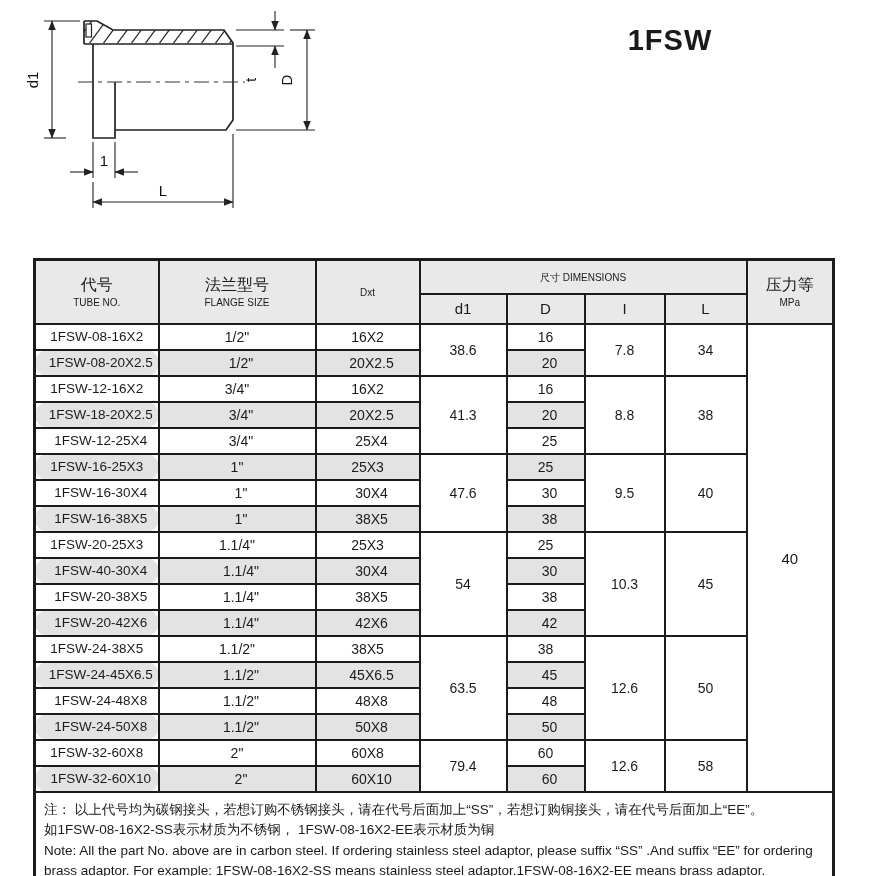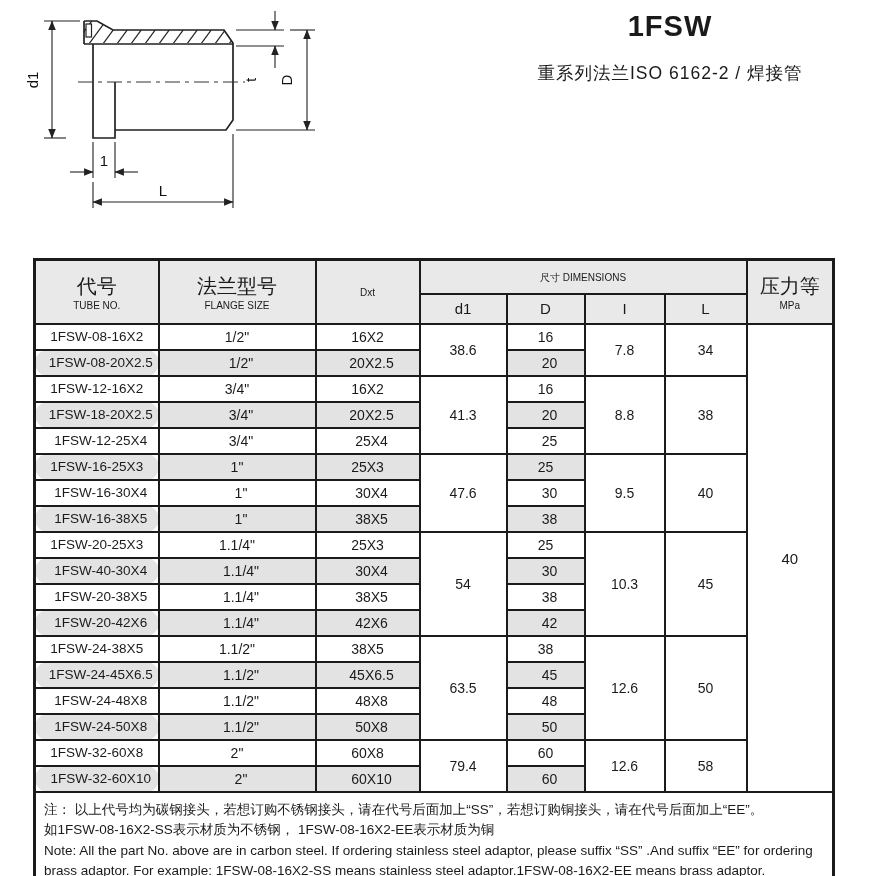--- a/index.html
+++ b/index.html
@@ -3,32 +3,32 @@
 <meta charset="utf-8">
 <style>
   html,body{margin:0;padding:0;background:#ffffff;}
   #page{position:relative;width:880px;height:876px;background:#ffffff;overflow:hidden;
         font-family:"Liberation Sans","DejaVu Sans",sans-serif;color:#1a1a1a;}
 
   
   #drawing{position:absolute;left:0;top:0;width:350px;height:215px;}
 
   
-  .title-block{position:absolute;left:470px;top:12px;width:400px;text-align:center;}
+  .title-block{position:absolute;left:470px;top:26px;width:400px;text-align:center;}
   .title-model{font-size:29px;font-weight:bold;letter-spacing:1px;line-height:1;}
   .title-cn{margin-top:20px;font-size:17.5px;letter-spacing:1px;white-space:nowrap;}
   .title-en{margin-top:5px;font-size:15px;letter-spacing:1.5px;white-space:nowrap;}
 
   
   .sheet{position:absolute;left:33px;top:258px;width:799px;}
   table{width:100%;table-layout:fixed;border-collapse:collapse;border:3px solid #1b1b1b;}
   th,td{border:2px solid #1b1b1b;text-align:center;vertical-align:middle;padding:0;
         font-weight:normal;overflow:hidden;}
   th{background:#e9e9e9;line-height:1.3;}
-  .h-cn{font-size:20px;}
+  .h-cn{font-size:16px;}
   .h-en{font-size:10px;}
   tr.hr1 th{height:32px;}
   tr.hr2 th{height:28px;font-size:15px;}
   tbody td{height:24px;font-size:14px;line-height:1;}
   td.c-part{font-size:13.5px;border-radius:13px;}
   td.c-mpa{font-size:15px;}
   tr.r > td{border-top-width:1px;padding-left:8px;}
   td.sh{background:#e3e3e3;}
   tr.note-row td{height:auto;text-align:left;vertical-align:top;padding:7px 10px 9px 8px;
                  border-top-width:2px;}
@@ -112,21 +112,20 @@
     <g>
       <line class="dim" x1="93" y1="182" x2="93" y2="208"></line>
       <line class="dim" x1="233" y1="134" x2="233" y2="208"></line>
       <line class="dim" x1="93" y1="202" x2="233" y2="202" marker-start="url(#ah)" marker-end="url(#ah)"></line>
       <text class="dimtxt" x="163" y="196" text-anchor="middle" font-size="16">L</text>
     </g>
   </svg>
 
   <div class="title-block">
     <div class="title-model">1FSW</div>
-    <div class="title-cn">重系列法兰ISO 6162-2 / 焊接管</div>
   </div>
 
   <div class="sheet">
   <table>
     <colgroup>
       <col style="width:124px">
           <col style="width:157px">
           <col style="width:104px">
       <col style="width:87px">
           <col style="width:78px">

